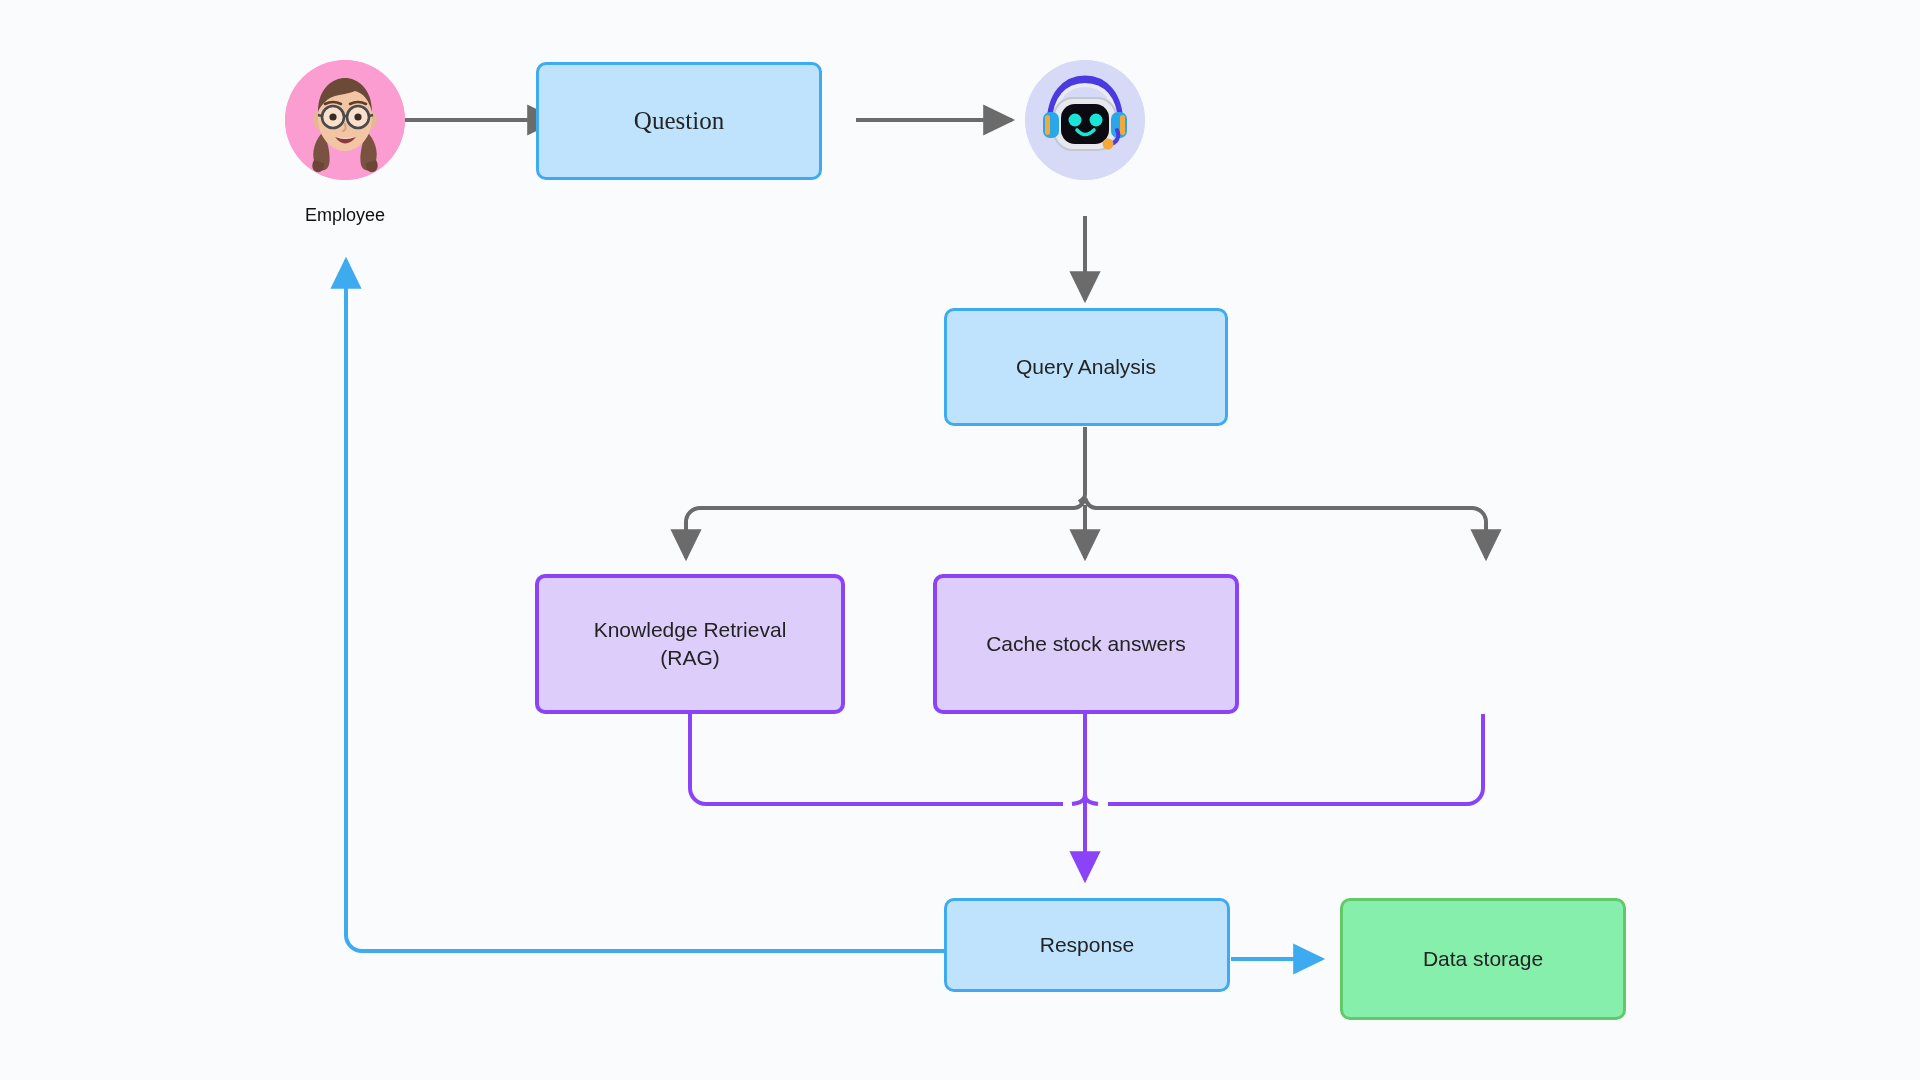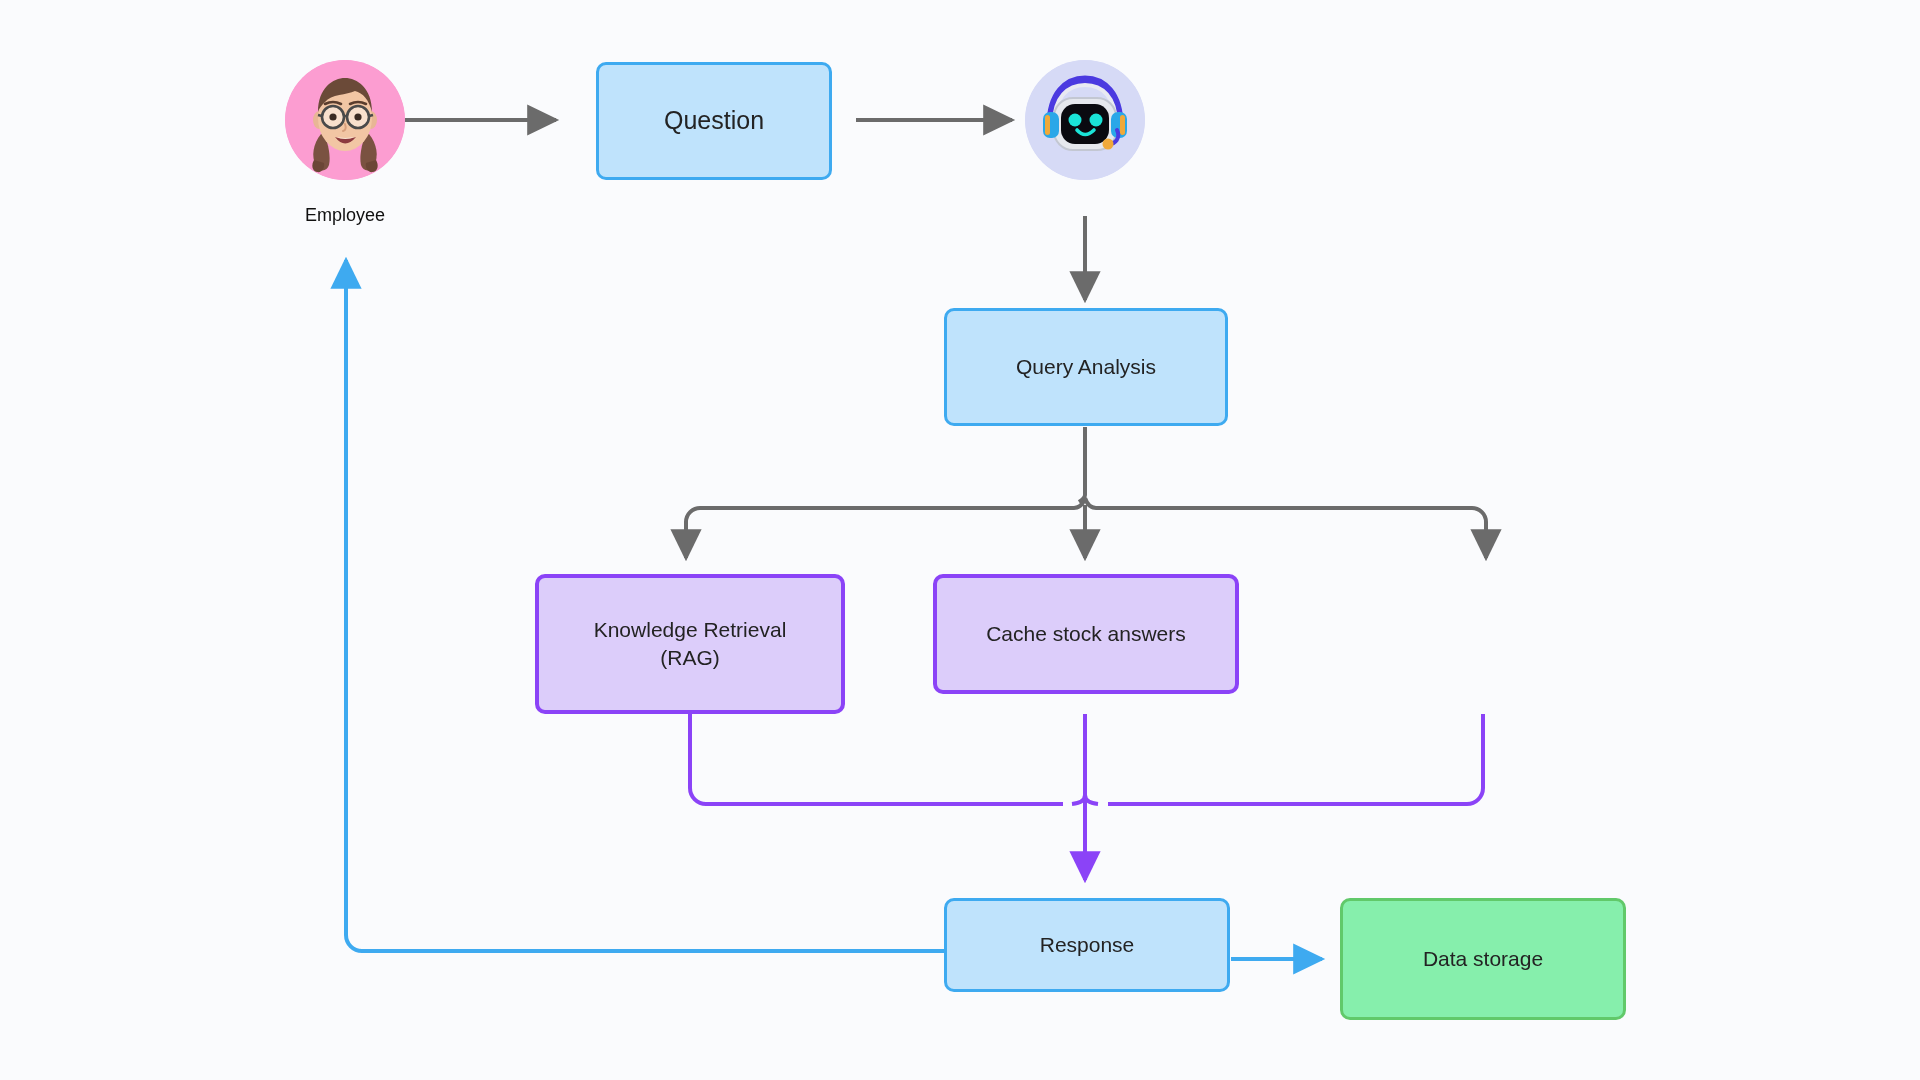--- a/index.html
+++ b/index.html
@@ -170,34 +170,34 @@
       <circle cx="71" cy="60" r="6.5" fill="#1ae4d8"></circle>
       <path d="M52 70 Q60 79 69 70" fill="none" stroke="#1ae4d8" stroke-width="3.6" stroke-linecap="round"></path>
 
       <path d="M92 70 C96 78 90 84 84 84" fill="none" stroke="#4b3ae0" stroke-width="4" stroke-linecap="round"></path>
       <circle cx="83" cy="84" r="5.5" fill="#f0a93a"></circle>
     </svg>
   </div>
 
   <div class="actor-label" style="left:195px; top:205px; width:300px;">Employee</div>
 
-  <div class="node blue node-label-big" style="left:596px; top:62px; width:236px; height:118px;">
+  <div class="node blue node-label-big" style="left:536px; top:62px; width:286px; height:118px;font-family:Liberation Serif, serif;">
     <span>Question</span>
   </div>
 
   <div class="node blue node-label-sm" style="left:944px; top:308px; width:284px; height:118px;">
     <span>Query Analysis</span>
   </div>
 
   <div class="node purple node-label-sm" style="left:535px; top:574px; width:310px; height:140px;">
     <span>Knowledge Retrieval
 (RAG)</span>
   </div>
 
-  <div class="node purple node-label-sm" style="left:933px; top:574px; width:306px; height:120px;">
+  <div class="node purple node-label-sm" style="left:933px; top:574px; width:306px; height:140px;">
     <span>Cache stock answers</span>
   </div>
 
 
   <div class="node blue node-label-sm" style="left:944px; top:898px; width:286px; height:94px;">
     <span>Response</span>
   </div>
 
   <div class="node green node-label-sm" style="left:1340px; top:898px; width:286px; height:122px;">
     <span>Data storage</span>

